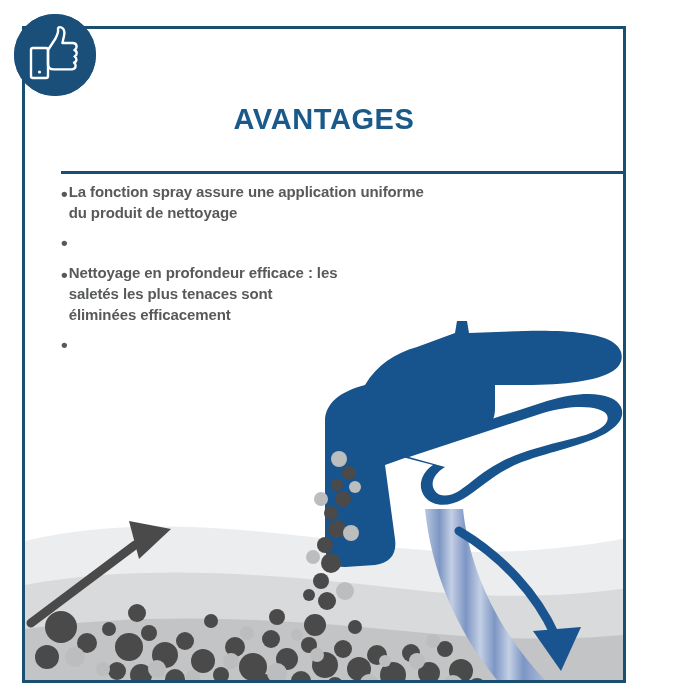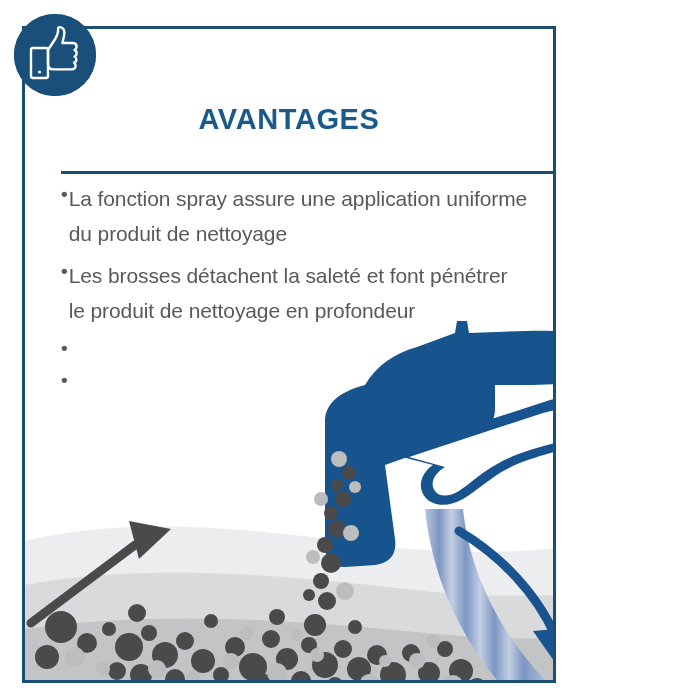--- a/index.html
+++ b/index.html
@@ -2,21 +2,21 @@
 <html><head>
 <meta charset="utf-8">
 <style>
   html,body{margin:0;padding:0;background:#ffffff;}
   body{width:700px;height:700px;overflow:hidden;
        font-family:"Liberation Sans","DejaVu Sans",sans-serif;}
 
   #poster{position:relative;width:700px;height:700px;background:#ffffff;}
 
   
-  #frame{position:absolute;left:22px;top:26px;width:534px;height:657px;
+  #frame{position:absolute;left:22px;top:26px;width:604px;height:657px;
          border:3px solid #1b4f72;box-sizing:border-box;background:#ffffff;
          overflow:hidden;}
 
   
   #badge{position:absolute;left:14px;top:14px;width:82px;height:82px;
          border-radius:50%;background:#1a4f7a;z-index:40;}
   #badge svg{position:absolute;left:0;top:0;}
 
   
   #title{position:absolute;left:0;top:74px;width:100%;text-align:center;
@@ -25,21 +25,21 @@
 
   
   #divider{position:absolute;left:36px;top:142px;width:618px;height:3px;
            background:#1b4f72;z-index:20;}
 
   
   #bullets{position:absolute;left:36px;top:152px;width:626px;z-index:25;}
   .bullet{display:flex;align-items:flex-start;margin-bottom:7px;}
   .dot{flex:0 0 auto;font-size:19px;line-height:25px;color:#58595b;
        font-weight:bold;margin-right:1px;}
-  .btext{font-size:21px;line-height:35px;font-weight:normal;color:#58595b;
+  .btext{font-size:15px;line-height:21px;font-weight:bold;color:#58595b;
          white-space:pre-line;letter-spacing:-.1px;}
 
   
   #scene{position:absolute;left:0;top:0;width:648px;height:651px;z-index:10;}
   #scene2{position:absolute;left:0;top:0;width:648px;height:651px;z-index:30;
           pointer-events:none;}
 </style>
 </head>
 <body>
 
@@ -203,25 +203,26 @@
     <div id="divider"></div>
 
     <div id="bullets">
       <div class="bullet">
         <span class="dot">•</span>
         <span class="btext">La fonction spray assure une application uniforme
 du produit de nettoyage</span>
       </div>
       <div class="bullet">
         <span class="dot">•</span>
-        <span class="btext">Les brosses détachent la saleté et font pénétrer
-le produit de nettoyage en profondeur</span>
-      </div>
-      <div class="bullet">
-        <span class="dot">•</span>
+      </div>
+      <div class="bullet">
+        <span class="dot">•</span>
+        <span class="btext">Nettoyage en profondeur efficace : les
+saletés les plus tenaces sont
+éliminées efficacement</span>
       </div>
       <div class="bullet">
         <span class="dot">•</span>
       </div>
     </div>
 
   </div>
 
   <div id="badge">
     <svg width="82" height="82" viewBox="0 0 82 82">

